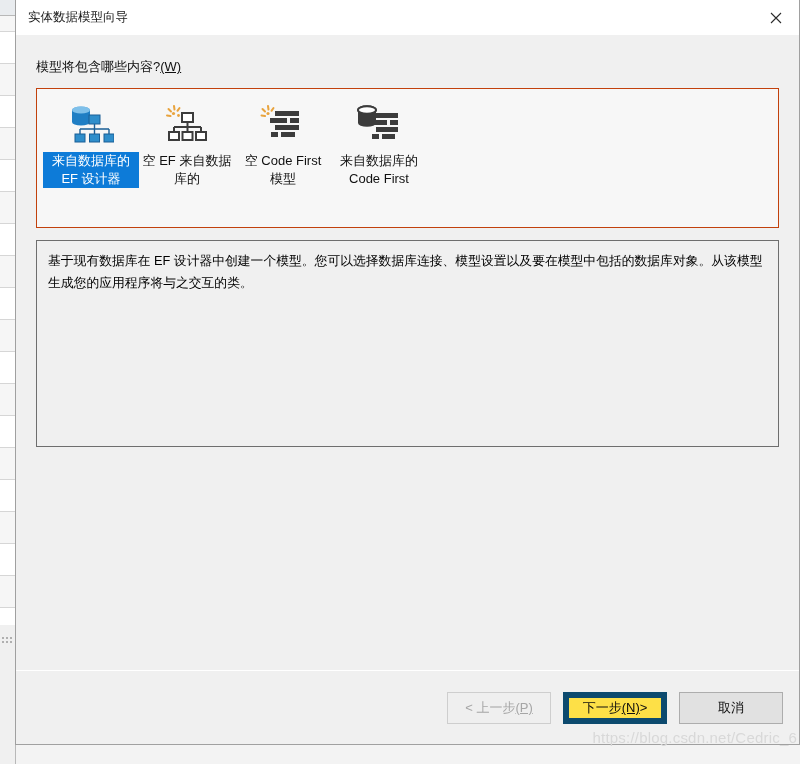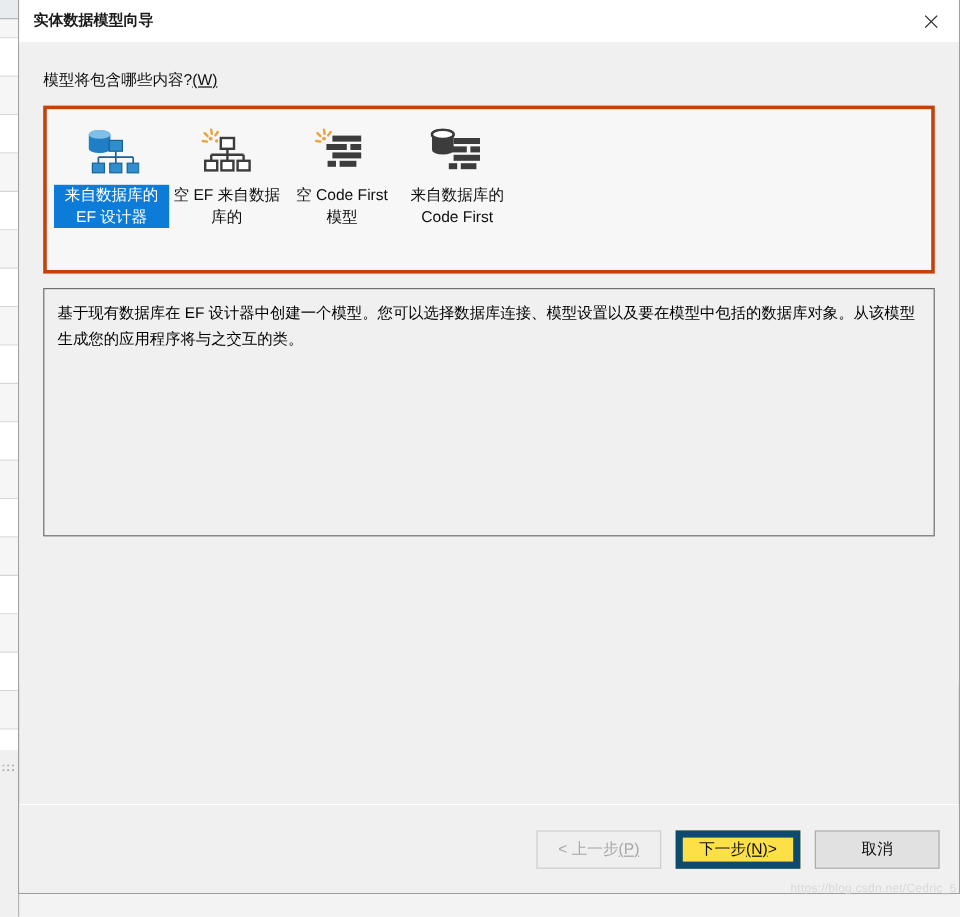--- a/index.html
+++ b/index.html
@@ -80,21 +80,20 @@
   }
 
   
   #titlebar {
     height: 35px;
     min-height: 35px;
     background: #ffffff;
     display: flex;
     align-items: center;
     position: relative;
-    font-weight: bold;
   }
   #title-text {
     margin-left: 12px;
     font-size: 12.5px;
     color: #1a1a1a;
   }
   #close-btn {
     position: absolute;
     right: 0; top: 0;
     width: 46px; height: 35px;
@@ -143,21 +142,21 @@
     color: #0f0f0f;
     padding-top: 23px;
     padding-bottom: 12px;
   }
   #question .acc { text-decoration: underline; }
 
   
   #select-panel {
     height: 140px;
     background: #f7f7f7;
-    border: 3px solid #c2410c;
+    border: 1px solid #c2410c;
     box-sizing: border-box;
     padding: 8px 6px 0 6px;
     display: flex;
     align-items: flex-start;
     overflow: hidden;
   }
   .tmpl-item {
     width: 96px;
     display: flex;
     flex-direction: column;
@@ -239,21 +238,21 @@
   .btn.default {
     border: 6px solid #0c4a6e;
     background: #fde047;
   }
   .btn .acc { text-decoration: underline; }
 
   #watermark {
     position: absolute;
     right: 2px;
     bottom: -2px;
-    font-size: 10px;
+    font-size: 15px;
     color: #d8d8d8;
     letter-spacing: .2px;
     pointer-events: none;
     white-space: nowrap;
   }
 </style>
 </head>
 <body>
 
 <div id="backdrop">

